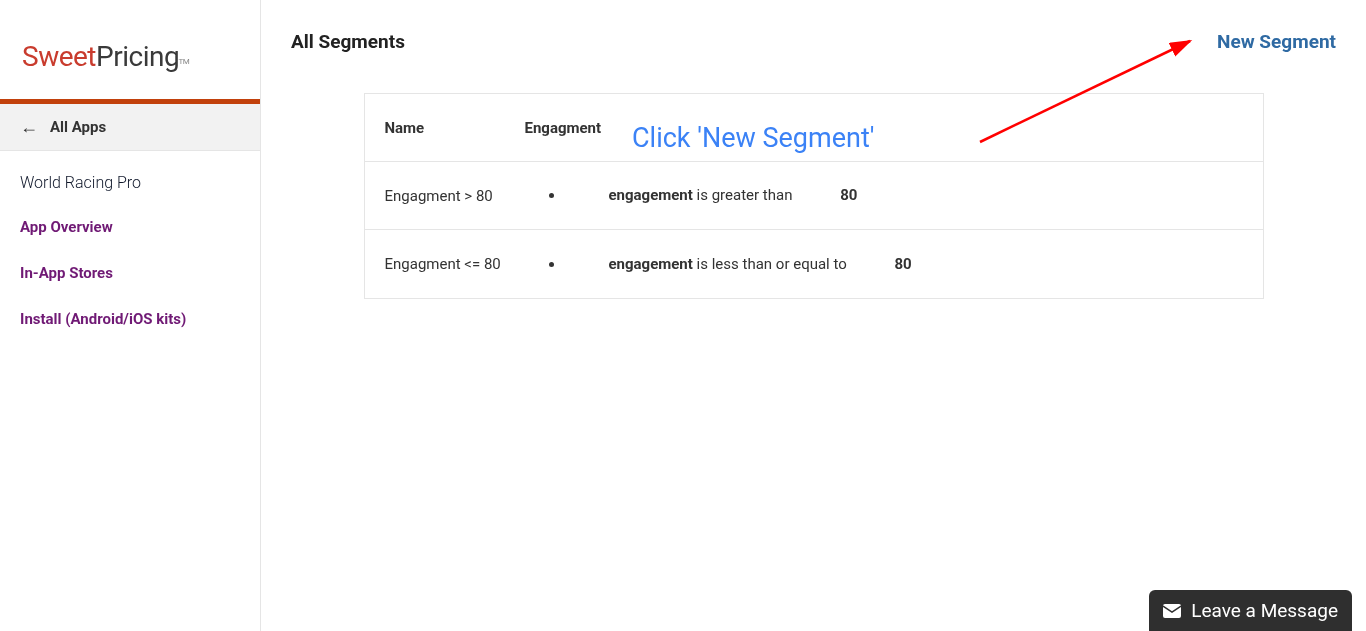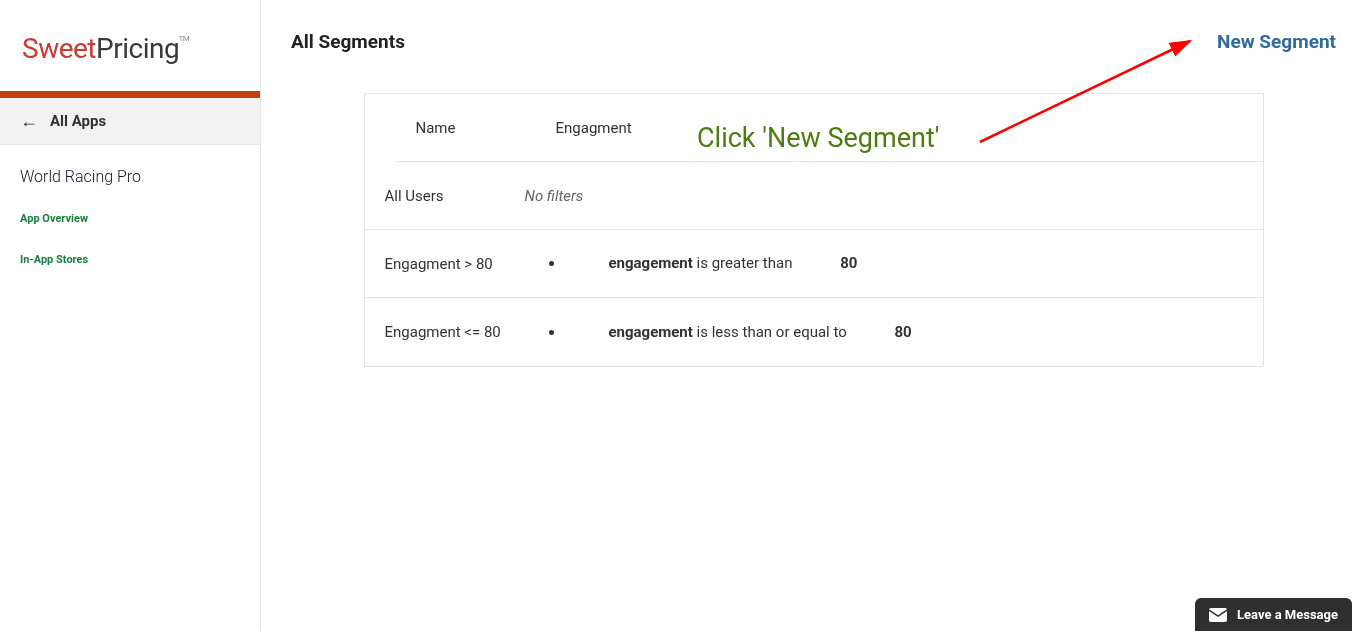--- a/index.html
+++ b/index.html
@@ -14,37 +14,37 @@
     }
     .sidebar {
       position: absolute;
       left: 0; top: 0;
       width: 261px;
       height: 100%;
       background: #fff;
       border-right: 1px solid #e5e5e5;
     }
     .logo-wrap {
-      padding: 32px 18px 26px 22px;
-      border-bottom: 7px solid #c2410c;
+      padding: 40px 18px 26px 22px;
+      border-bottom: 5px solid #c2410c;
     }
     .logo {
       font-size: 28px;
       font-weight: 400;
       letter-spacing: -0.5px;
       position: relative;
       display: inline-block;
     }
     .logo .sweet { color: #c93c2e; }
     .logo .pricing { color: #3a3a3a; }
     .logo .tm {
       font-size: 8px;
       color: #888;
       position: absolute;
-      top: 2px;
+      top: 17px;
       right: -10px;
     }
     .all-apps {
       display: flex;
       align-items: center;
       padding: 14px 20px;
       background: #f2f2f2;
       border-bottom: 1px solid #e5e5e5;
       font-weight: 700;
       font-size: 15px;
@@ -53,23 +53,23 @@
     .all-apps .arrow { margin-right: 12px; font-size: 18px; line-height: 1; }
     .app-name {
       padding: 22px 20px 12px 20px;
       font-size: 16px;
       font-weight: 300;
       color: #0f172a;
     }
     .nav-item {
       display: block;
       padding: 14px 20px;
-      font-size: 11px;
-      font-weight: 700;
-      color: #15803d;
+      font-size: 15px;
+      font-weight: 700;
+      color: #701a75;
       cursor: pointer;
     }
     .nav-item.active { background: #f2f2f2; }
     .main {
       position: absolute;
       left: 261px; top: 0;
       right: 0; bottom: 0;
       padding: 30px 30px 0 30px;
     }
     .header-row {
@@ -94,51 +94,51 @@
       width: 900px;
       border: 1px solid #e5e5e5;
     }
     .seg-row {
       display: flex;
       border-bottom: 1px solid #e5e5e5;
       min-height: 68px;
       align-items: center;
     }
     .seg-row:last-child { border-bottom: none; }
-    .seg-row.header { font-weight: 400; font-size: 15px; color: #333; margin-left: 31px; }
+    .seg-row.header { font-weight: 700; font-size: 15px; color: #333; }
     .seg-col-name { width: 160px; padding-left: 20px; font-size: 15px; color: #333; }
     .seg-col-def { flex: 1; padding-left: 0; font-size: 15px; color: #333; }
     .no-filters { font-style: italic; color: #666; }
     .def-list { list-style: disc; padding-left: 40px; }
     .def-list li { line-height: 1.5; }
     .def-list b { font-weight: 700; margin-left: 44px; }
     .annotation {
       position: absolute;
-      left: 697px; top: 122px;
-      color: #4d7c0f;
+      left: 632px; top: 122px;
+      color: #3b82f6;
       font-size: 27px;
       font-weight: 400;
       pointer-events: none;
     }
     .arrow-svg {
       position: absolute;
       left: 970px; top: 27px;
       pointer-events: none;
     }
     .chat-widget {
       position: absolute;
       right: 14px; bottom: 0;
       display: flex;
       align-items: center;
       background: #2f2f2f;
       color: #fff;
       padding: 9px 14px;
       border-radius: 6px 6px 0 0;
-      font-size: 13px;
-      font-weight: 700;
+      font-size: 19px;
+      font-weight: 400;
       cursor: pointer;
     }
     .chat-widget .mail-icon {
       margin-right: 10px;
       display: inline-flex;
       align-items: center;
     }
   </style>
 </head>
 <body>
@@ -149,36 +149,33 @@
       <span class="sweet">Sweet</span><span class="pricing">Pricing</span><span class="tm">TM</span>
     </div>
   </div>
   <div class="all-apps">
     <span class="arrow">←</span>
     <span>All Apps</span>
   </div>
   <div class="app-name">World Racing Pro</div>
   <div class="nav-item">App Overview</div>
   <div class="nav-item">In-App Stores</div>
+  <div class="nav-item">Install (Android/iOS kits)</div>
 </div>
 
 <div class="main">
   <div class="header-row">
     <div class="page-title">All Segments</div>
     <div class="new-segment">New Segment</div>
   </div>
 
   <div class="segments-table">
     <div class="seg-row header">
       <div class="seg-col-name">Name</div>
       <div class="seg-col-def">Engagment</div>
-    </div>
-    <div class="seg-row">
-      <div class="seg-col-name">All Users</div>
-      <div class="seg-col-def no-filters">No filters</div>
     </div>
     <div class="seg-row">
       <div class="seg-col-name">Engagment &gt; 80</div>
       <div class="seg-col-def">
         <ul class="def-list">
           <li><b>engagement</b><span> is greater than </span><b>80</b></li>
         </ul>
       </div>
     </div>
     <div class="seg-row">

